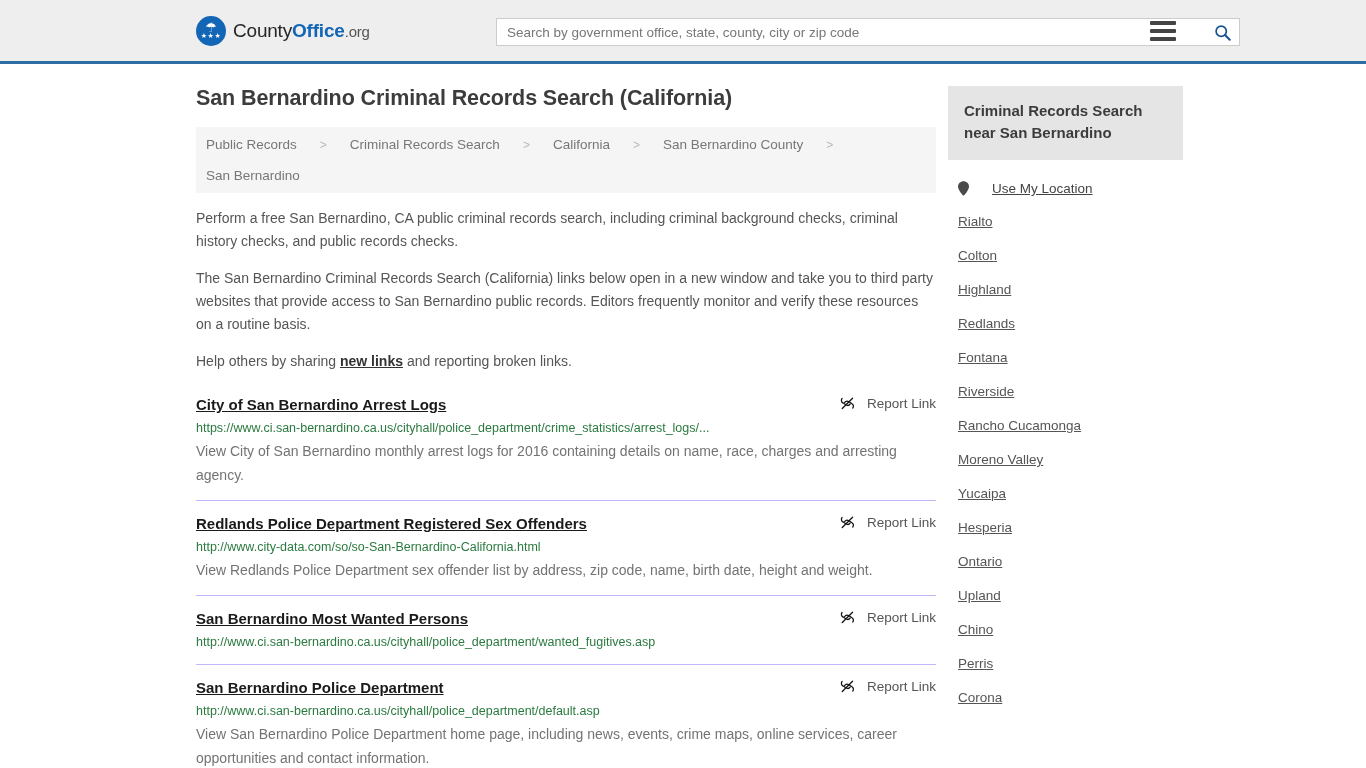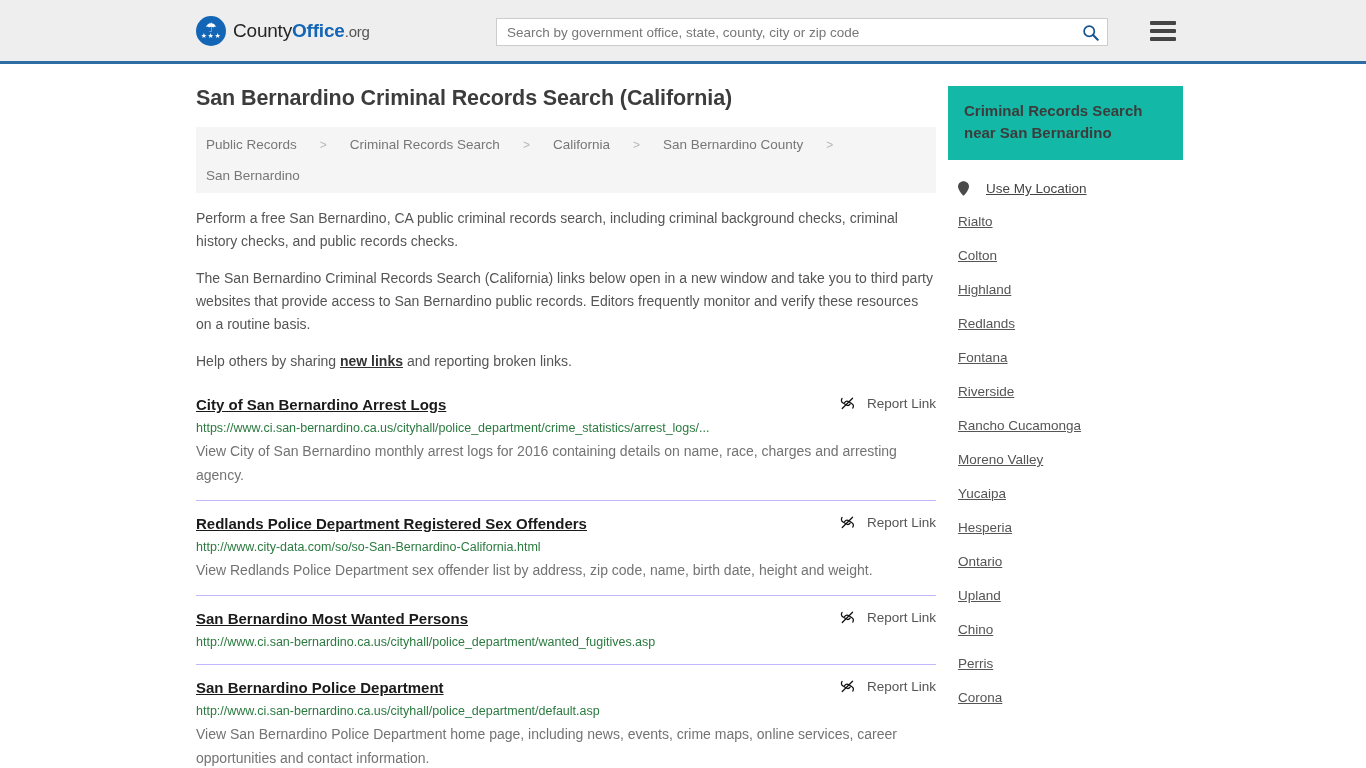--- a/index.html
+++ b/index.html
@@ -67,21 +67,21 @@
     white-space: nowrap;
   }
   .logo-text .bold-blue { color: #1266b5; font-weight: bold; }
   .logo-text .county { font-weight: normal; }
   .logo-text .tld { font-size: 15px; color: #555; }
 
   .search-wrap {
     position: absolute;
     left: 496px;
     top: 18px;
-    width: 612px;
+    width: 744px;
     height: 28px;
     background: #ffffff;
     border: 1px solid #cccccc;
     display: flex;
     align-items: center;
   }
   .search-input {
     flex: 1;
     height: 100%;
     border: none;
@@ -232,34 +232,34 @@
   }
   .result-desc {
     font-size: 14px;
     color: #737373;
     line-height: 24px;
     margin-top: 2px;
   }
 
   
   .side-panel {
-    background: #14b8a6;
+    background: #e5e5e5;
     padding: 14px 16px 16px 16px;
   }
   .side-panel-title {
     font-size: 15px;
     font-weight: bold;
     color: #3c3c3c;
     line-height: 22px;
   }
 
   .use-location {
     display: flex;
     align-items: center;
-    gap: 17px;
+    gap: 23px;
     margin-top: 21px;
     padding-left: 10px;
   }
   .pin-icon {
     width: 11px;
     height: 15px;
     flex: none;
   }
   .use-location a {
     font-size: 13.5px;

